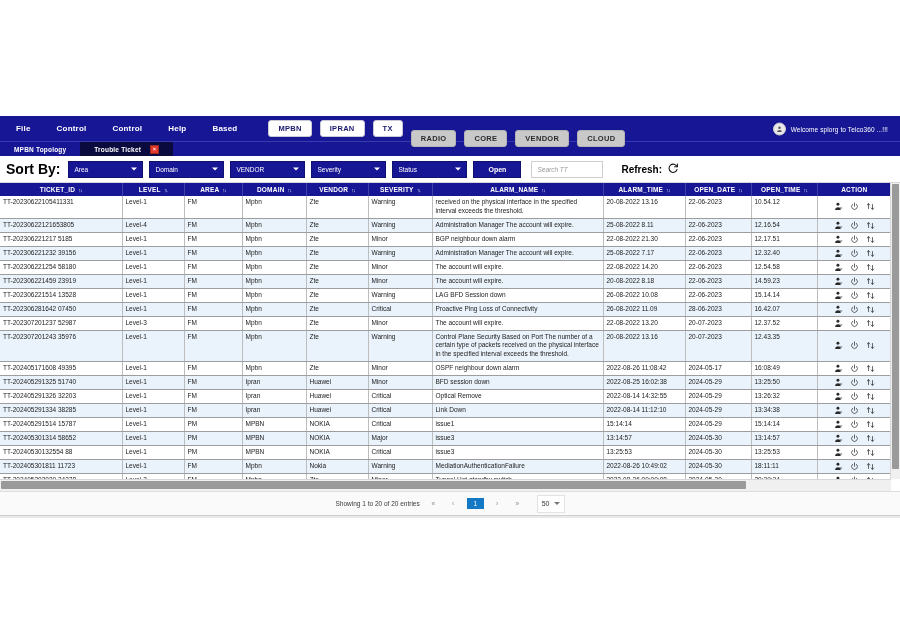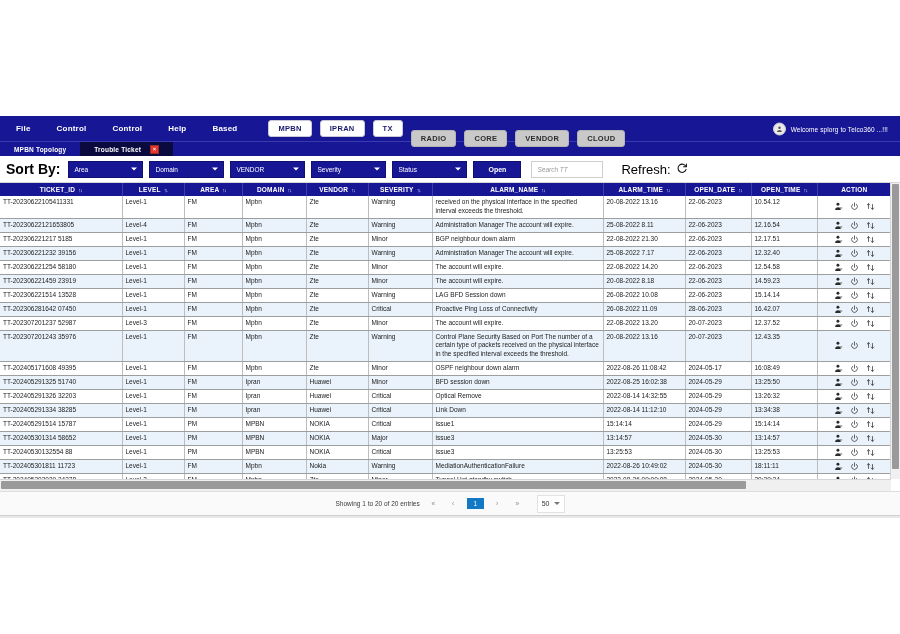--- a/index.html
+++ b/index.html
@@ -197,22 +197,22 @@
     color: #9a9a9a;
     font-style: italic;
   }
   .refresh-wrap {
     display: flex;
     align-items: center;
     gap: 5px;
     margin-left: 12px;
   }
   .refresh-label {
-    font-size: 13px;
-    font-weight: normal;
+    font-size: 10px;
+    font-weight: bold;
     color: #000000;
   }
 
   
   .table-area {
     position: relative;
     background: #ffffff;
     height: 308px;
   }
   .table-scroll {

